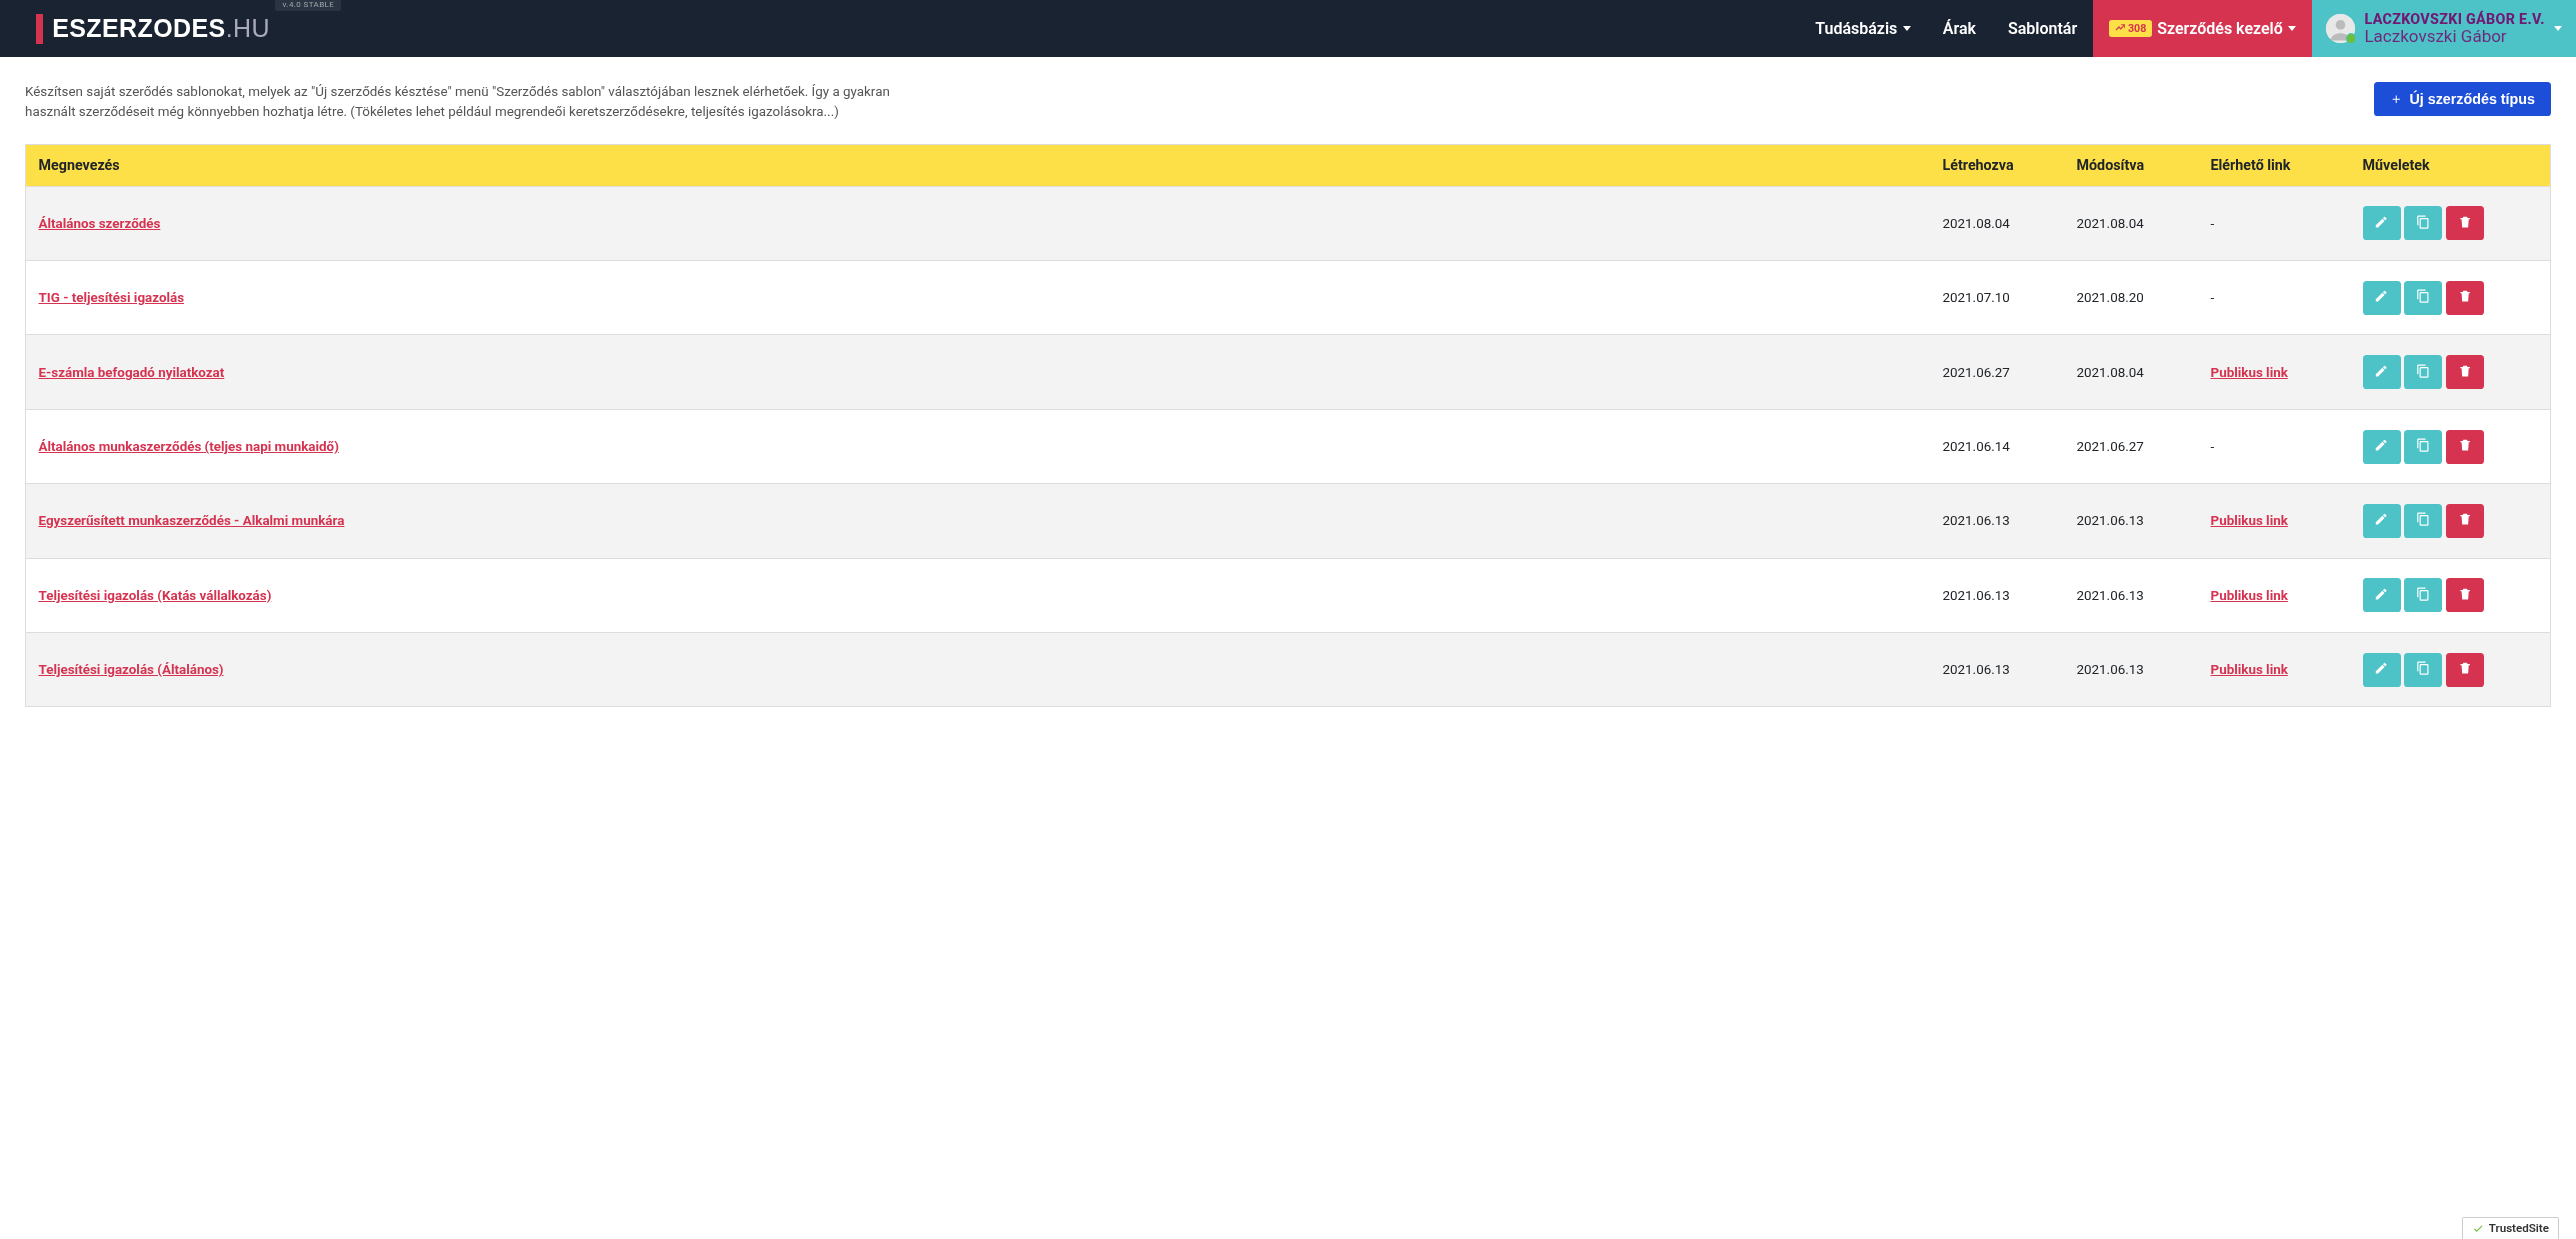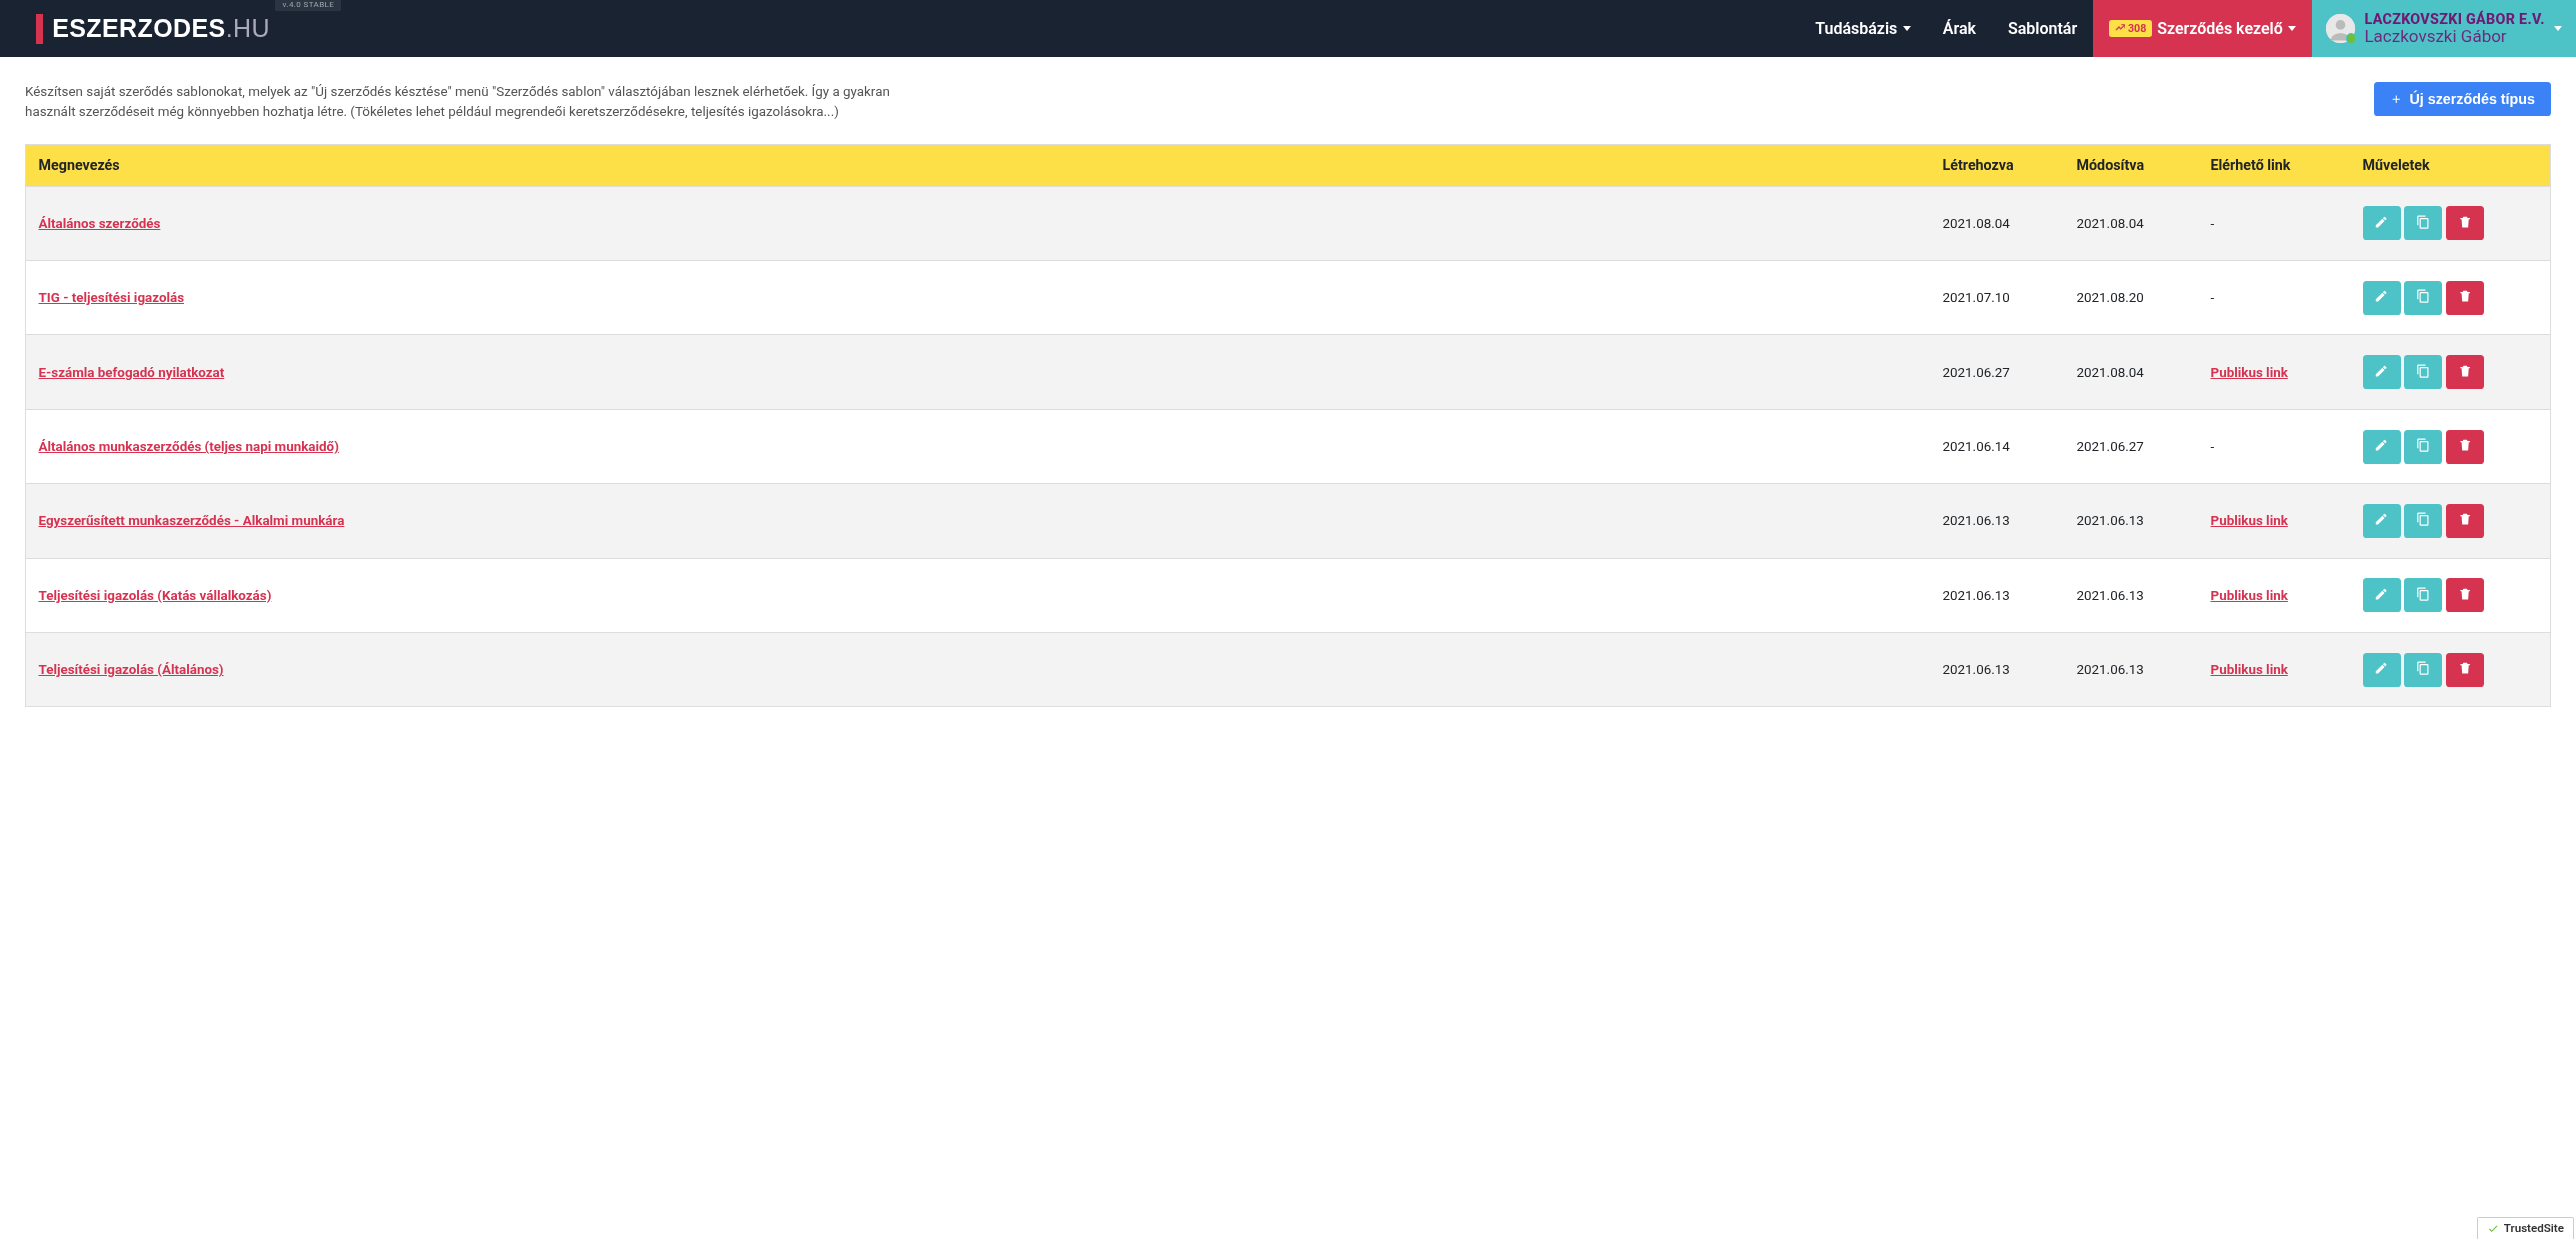--- a/index.html
+++ b/index.html
@@ -24,21 +24,21 @@
   .user-name { font-weight: 800; font-size: 14.3px; letter-spacing: 0.3px; }
   .user-sub { font-size: 17px; opacity: 0.9; }
   .caret { width: 0; height: 0; border-left: 4.5px solid transparent; border-right: 4.5px solid transparent; border-top: 5.4px solid #fff; }
   
   
   .content { padding: 25px 25px 0; }
   .head-row { display: flex; align-items: flex-start; gap: 21.5px; margin-bottom: 21.5px; }
   .head-left { flex: 1; }
   .page-title { font-size: 23px; font-weight: 800; color: #222; margin-bottom: 9px; }
   .page-desc { color: #555; font-size: 13.4px; line-height: 1.5; max-width: 912px; }
-  .btn-new { background: #3b82f6; color: #fff; border: none; padding: 9px 16px; font-size: 14.3px; font-weight: 700; border-radius: 3.6px; cursor: pointer; display: inline-flex; align-items: center; gap: 7.2px; white-space: nowrap; }
+  .btn-new { background: #1d4ed8; color: #fff; border: none; padding: 9px 16px; font-size: 14.3px; font-weight: 700; border-radius: 3.6px; cursor: pointer; display: inline-flex; align-items: center; gap: 7.2px; white-space: nowrap; }
   
   
   .tbl { width: 100%; border-collapse: collapse; border: 0.9px solid #ddd; }
   .tbl th { text-align: left; font-weight: 700; font-size: 14.3px; padding: 12.5px 9px; border-bottom: 0.9px solid #ddd; background: #fde047; }
   .tbl td { padding: 19.7px 9px; border-bottom: 0.9px solid #ddd; font-size: 13.4px; vertical-align: middle; }
   .tbl tbody tr:nth-child(odd) td { background: #f3f3f3; }
   .tbl tbody tr:nth-child(even) td { background: #fff; }
   .name-link { color: #d63351; font-weight: 700; text-decoration: underline; cursor: pointer; }
   .pub-link { color: #d63351; font-weight: 700; text-decoration: underline; cursor: pointer; }
   .actions { display: flex; gap: 3.6px; }
@@ -47,21 +47,21 @@
   .act-red { background: #d63351; }
   .act-btn svg { width: 14.3px; height: 14.3px; }
   
   .col-name { padding-left: 12.5px !important; }
   .col-created { width: 134px; }
   .col-modified { width: 134px; }
   .col-link { width: 152px; }
   .col-actions { width: 197px; }
   
   
-  .trusted { position: fixed; bottom: 0; right: 2px; background: #fff; border: 0.9px solid #ccc; border-bottom: none; padding: 3.6px 9px; font-size: 11.6px; font-weight: 600; display: flex; align-items: center; gap: 4.5px; color: #333; border-radius: 1.8px 1.8px 0 0; }
+  .trusted { position: fixed; bottom: 0; right: 17px; background: #fff; border: 0.9px solid #ccc; border-bottom: none; padding: 3.6px 9px; font-size: 11.6px; font-weight: 600; display: flex; align-items: center; gap: 4.5px; color: #333; border-radius: 1.8px 1.8px 0 0; }
   .trusted svg { width: 12.5px; height: 12.5px; }
 </style>
 </head>
 <body>
 
 <div class="header">
   <div class="logo-area">
     <div class="logo-bar"></div>
     <div style="display:flex; align-items:flex-start;">
       <span class="logo-text">

